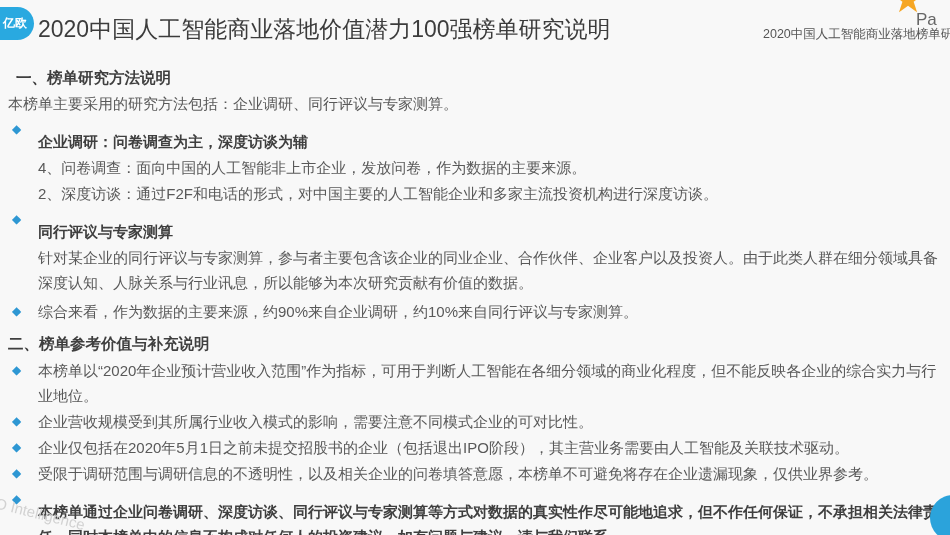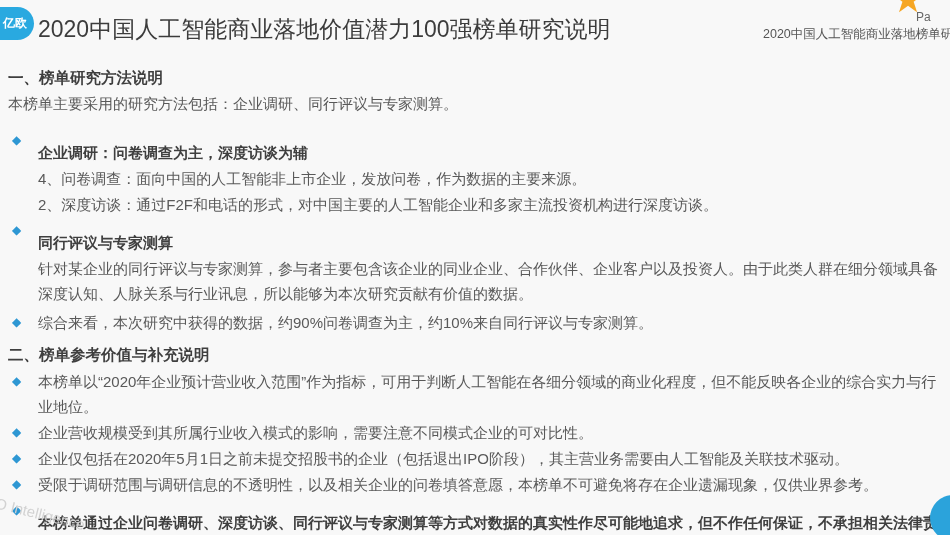--- a/index.html
+++ b/index.html
@@ -24,37 +24,37 @@
     position:absolute; left:38px; top:14px;
     font-size:23px; font-weight:normal; color:#3c3c3c;
     white-space:nowrap;
   }
   .star-icon {
     position:absolute; left:891px; top:-20px;
     font-size:38px; color:#f6a623; line-height:1;
   }
   .page-label {
     position:absolute; left:916px; top:10px;
-    font-size:12px; color:#666;
+    font-size:17px; color:#666;
   }
   .corner-subtitle {
     position:absolute; left:763px; top:26px;
     font-size:12.5px; color:#555; white-space:nowrap;
   }
   
   .content {
     position:absolute; top:57px; left:8px; width:934px;
     font-size:15px; line-height:25px;
   }
   .sec-heading {
     font-size:15.5px; font-weight:bold; color:#3f3f3f;
   }
-  .sec-heading.first { margin:8px 0 1px; }
+  .sec-heading.first { margin:8px 8px 1px; }
   .sec-heading.second { margin:7px 0 2px; }
-  .intro { margin-bottom:12px; }
+  .intro { margin-bottom:1px; }
   .bullet { display:flex; margin-bottom:1px; }
   .diamond {
     flex:0 0 30px; padding-left:4px;
     color:#2e97d3; font-size:12px; line-height:25px;
   }
   .bullet-text { flex:1; }
   .b-bold { font-weight:bold; color:#3f3f3f;margin-top:12px; }
   .indent { margin-left:30px; margin-bottom:1px; }
   .mt4 { margin-top:4px; }
   
@@ -93,21 +93,21 @@
   <div class="indent">2、深度访谈：通过F2F和电话的形式，对中国主要的人工智能企业和多家主流投资机构进行深度访谈。</div>
 
   <div class="bullet">
     <span class="diamond">◆</span>
     <span class="bullet-text b-bold">同行评议与专家测算</span>
   </div>
   <div class="indent">针对某企业的同行评议与专家测算，参与者主要包含该企业的同业企业、合作伙伴、企业客户以及投资人。由于此类人群在细分领域具备深度认知、人脉关系与行业讯息，所以能够为本次研究贡献有价值的数据。</div>
 
   <div class="bullet mt4">
     <span class="diamond">◆</span>
-    <span class="bullet-text">综合来看，本次研究中获得的数据，约90%问卷调查为主，约10%来自同行评议与专家测算。</span>
+    <span class="bullet-text">综合来看，作为数据的主要来源，约90%来自企业调研，约10%来自同行评议与专家测算。</span>
   </div>
 
   <div class="sec-heading second">二、榜单参考价值与补充说明</div>
 
   <div class="bullet">
     <span class="diamond">◆</span>
     <span class="bullet-text">本榜单以“2020年企业预计营业收入范围”作为指标，可用于判断人工智能在各细分领域的商业化程度，但不能反映各企业的综合实力与行业地位。</span>
   </div>
   <div class="bullet">
     <span class="diamond">◆</span>

